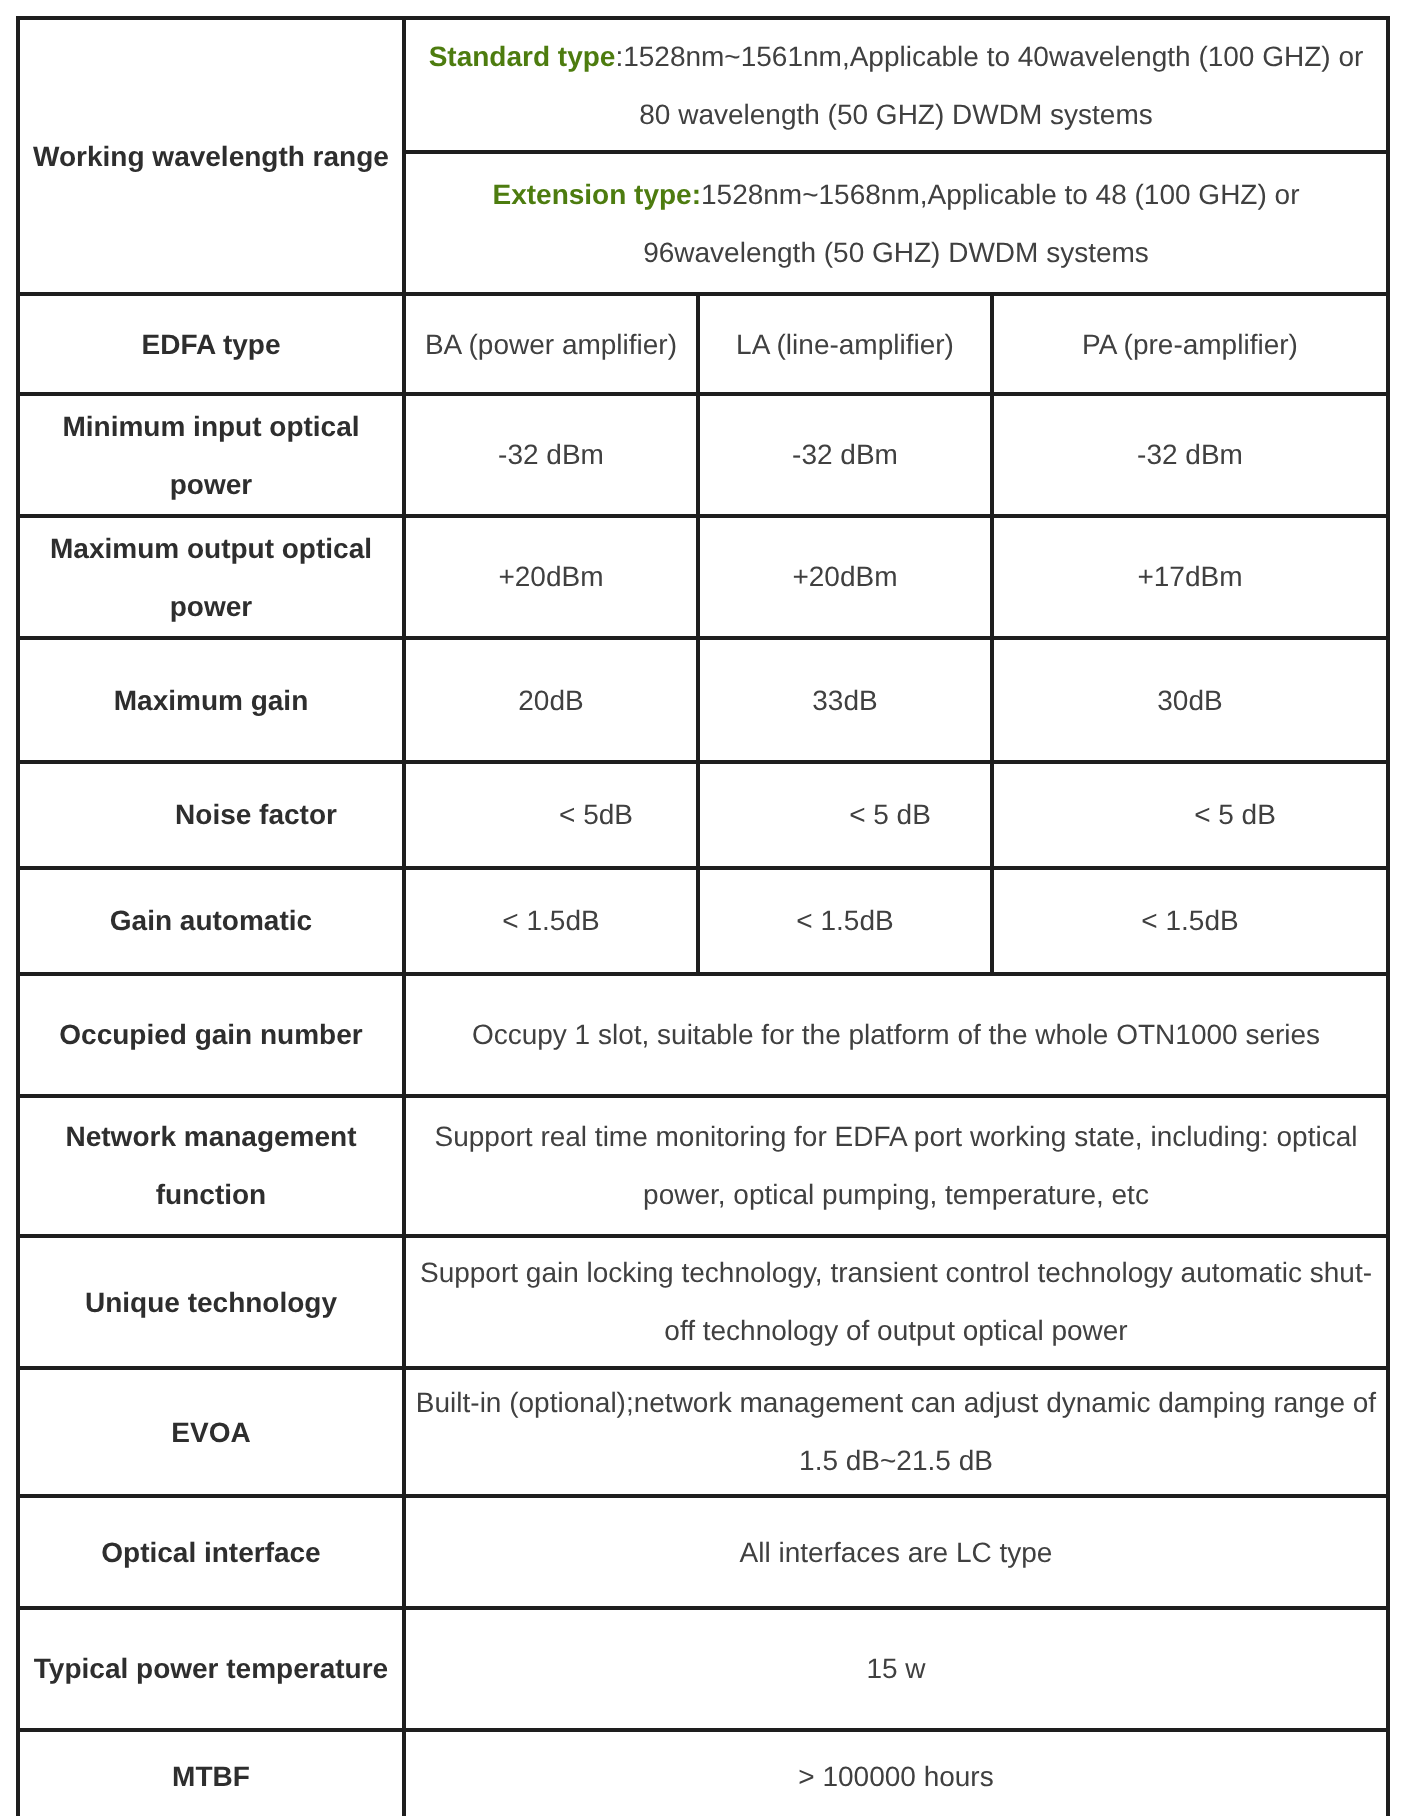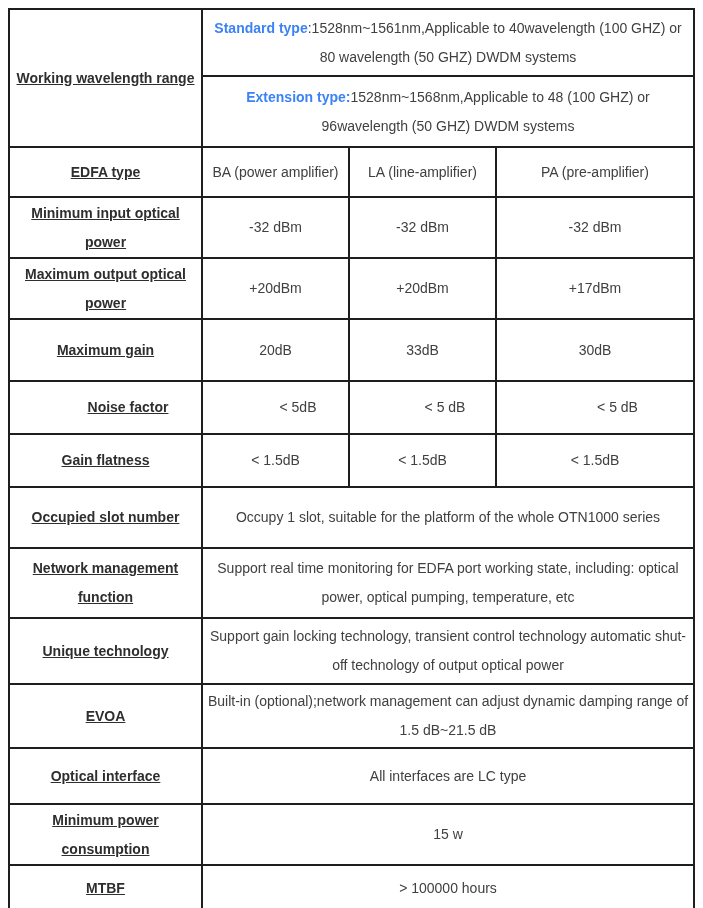--- a/index.html
+++ b/index.html
@@ -29,29 +29,28 @@
     text-align: center;
     vertical-align: middle;
     font-size: 14px;
     line-height: 29px;
     padding: 0 3px;
     overflow: hidden;
   }
   td.label {
     font-weight: bold;
     color: #2e2e2e;
-    text-decoration: underline;
   }
   td.value {
     font-weight: normal;
     color: #404040;
   }
   td.value .b {
     font-weight: bold;
-    color: #3b82f6;
+    color: #4d7c0f;
   }
   tr.r1a td { height: 65px; }
   tr.r1b td { height: 69px; border-radius: 26px; }
   tr.r2  td { height: 48px; }
   tr.r3  td { height: 59px; }
   tr.r4  td { height: 59px; margin-left: 32px; }
   tr.r5  td { height: 60px; }
   tr.r6  td { height: 51px; padding-left: 48px; }
   tr.r7  td { height: 51px; }
   tr.r8  td { height: 59px; }
@@ -111,28 +110,28 @@
       </tr>
 
       <tr class="r6">
         <td class="label">Noise factor</td>
         <td class="value">&lt; 5dB</td>
         <td class="value">&lt; 5 dB</td>
         <td class="value">&lt; 5 dB</td>
       </tr>
 
       <tr class="r7">
-        <td class="label">Gain flatness</td>
+        <td class="label">Gain automatic</td>
         <td class="value">&lt; 1.5dB</td>
         <td class="value">&lt; 1.5dB</td>
         <td class="value">&lt; 1.5dB</td>
       </tr>
 
       <tr class="r8">
-        <td class="label">Occupied slot number</td>
+        <td class="label">Occupied gain number</td>
         <td class="value" colspan="3">Occupy 1 slot, suitable for the platform of the whole OTN1000 series</td>
       </tr>
 
       <tr class="r9">
         <td class="label">Network management function</td>
         <td class="value" colspan="3">Support real time monitoring for EDFA port working state, including: optical power, optical pumping, temperature, etc</td>
       </tr>
 
       <tr class="r10">
         <td class="label">Unique technology</td>
@@ -143,21 +142,21 @@
         <td class="label">EVOA</td>
         <td class="value" colspan="3">Built-in (optional);network management can adjust dynamic damping range of 1.5 dB~21.5 dB</td>
       </tr>
 
       <tr class="r12">
         <td class="label">Optical interface</td>
         <td class="value" colspan="3">All interfaces are LC type</td>
       </tr>
 
       <tr class="r13">
-        <td class="label">Minimum power consumption</td>
+        <td class="label">Typical power temperature</td>
         <td class="value" colspan="3">15 w</td>
       </tr>
 
       <tr class="r14">
         <td class="label">MTBF</td>
         <td class="value" colspan="3">&gt; 100000 hours</td>
       </tr>
     </tbody>
   </table>
 </div>

